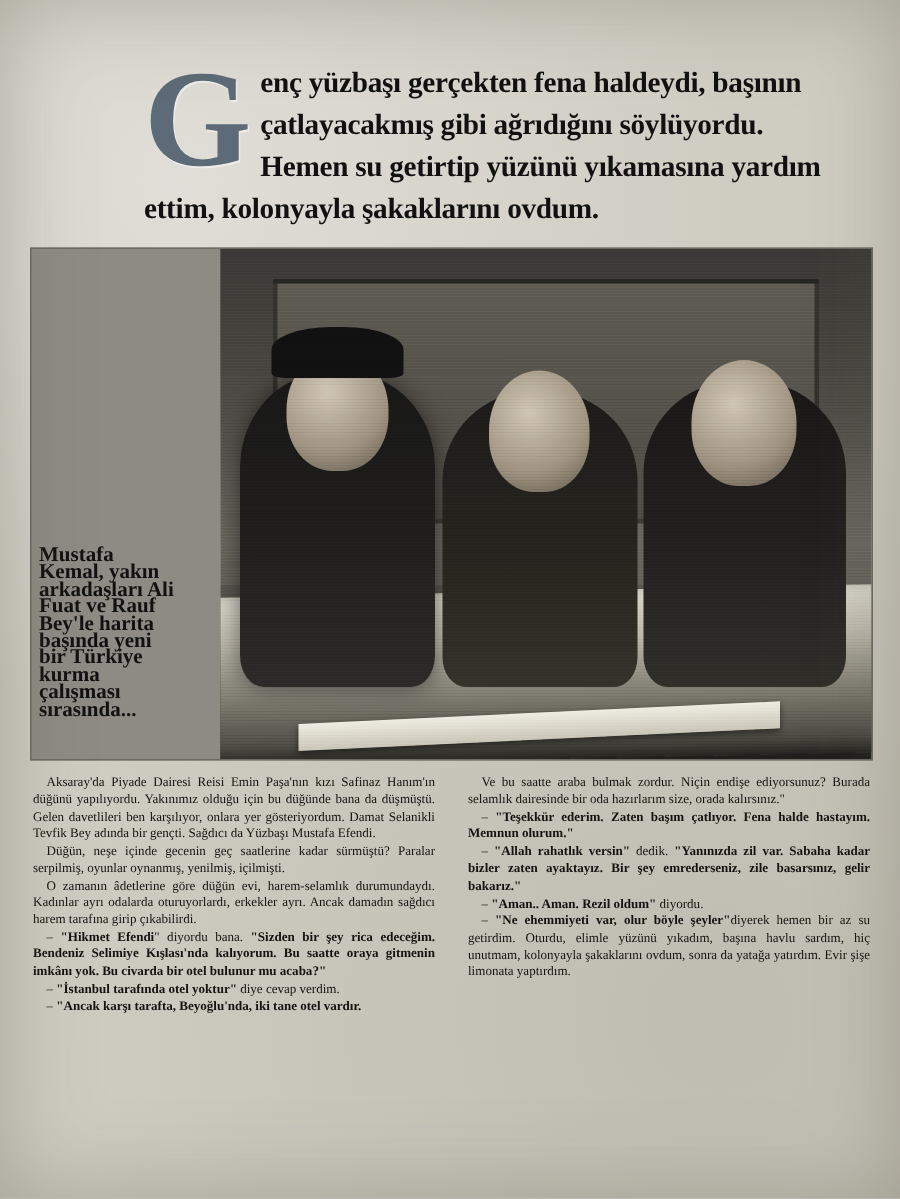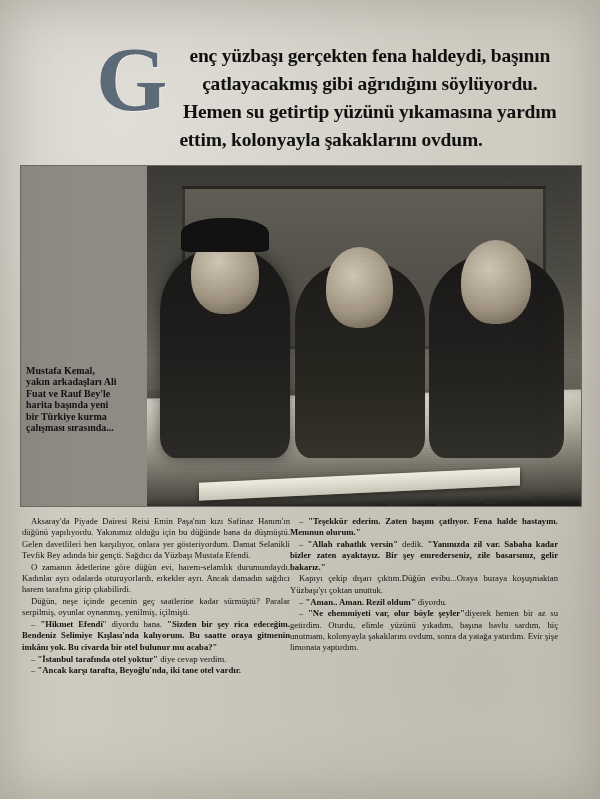--- a/index.html
+++ b/index.html
@@ -32,21 +32,21 @@
     left: 96px;
     width: 470px;
   }
   .headline {
     font-family: "Liberation Serif", serif;
     font-size: 19.5px;
     line-height: 28px;
     font-weight: 700;
     color: #111;
     letter-spacing: -0.2px;
-    text-align: center;
+    text-align: left;
   }
   .dropcap {
     float: left;
     font-family: "Liberation Serif", serif;
     font-weight: 700;
     font-size: 92px;
     line-height: 70px;
     color: #5d6b78;
     margin: 2px 6px 0 0;
     text-shadow: 1px 1px 0 rgba(255,255,255,0.45);
@@ -166,34 +166,35 @@
     pointer-events: none;
   }
 
   
   .caption {
     position: absolute;
     top: 365px;
     left: 26px;
     width: 92px;
     font-family: "Liberation Serif", serif;
-    font-size: 10px;
+    font-size: 14px;
     line-height: 11.4px;
     font-weight: 700;
     color: #111;
   }
 
   
   .columns {
     position: absolute;
     top: 516px;
     left: 22px;
     width: 558px;
     height: 276px;
     display: flex;
+    gap: 22px;
   }
   .col {
     width: 268px;
     font-family: "Liberation Serif", serif;
     font-size: 8.7px;
     line-height: 11.3px;
     color: #15130f;
     text-align: justify;
   }
   .col p {
@@ -237,29 +238,29 @@
       </div>
       <div class="grain"></div>
     </div>
   </div>
 
   <div class="caption">Mustafa Kemal, yakın arkadaşları Ali Fuat ve Rauf Bey'le harita başında yeni bir Türkiye kurma çalışması sırasında...</div>
 
   <div class="columns">
     <div class="col">
         <p>Aksaray'da Piyade Dairesi Reisi Emin Paşa'nın kızı Safinaz Hanım'ın düğünü yapılıyordu. Yakınımız olduğu için bu düğünde bana da düşmüştü. Gelen davetlileri ben karşılıyor, onlara yer gösteriyordum. Damat Selanikli Tevfik Bey adında bir gençti. Sağdıcı da Yüzbaşı Mustafa Efendi.</p>
+        <p>Düğün, neşe içinde gecenin geç saatlerine kadar sürmüştü? Paralar serpilmiş, oyunlar oynanmış, yenilmiş, içilmişti.</p>
         <p>O zamanın âdetlerine göre düğün evi, harem-selamlık durumundaydı. Kadınlar ayrı odalarda oturuyorlardı, erkekler ayrı. Ancak damadın sağdıcı harem tarafına girip çıkabilirdi.</p>
-        <p>Düğün, neşe içinde gecenin geç saatlerine kadar sürmüştü? Paralar serpilmiş, oyunlar oynanmış, yenilmiş, içilmişti.</p>
         <p>– <b>"Hikmet Efendi</b>" diyordu bana. <b>"Sizden bir şey rica edeceğim. Bendeniz Selimiye Kışlası'nda kalıyorum. Bu saatte oraya gitmenin imkânı yok. Bu civarda bir otel bulunur mu acaba?"</b></p>
         <p>– <b>"İstanbul tarafında otel yoktur"</b> diye cevap verdim.</p>
         <p>– <b>"Ancak karşı tarafta, Beyoğlu'nda, iki tane otel vardır.</b></p>
       </div>
     <div class="col">
+        <p>Ve bu saatte araba bulmak zordur. Niçin endişe ediyorsunuz? Burada selamlık dairesinde bir oda hazırlarım size, orada kalırsınız."</p>
         <p>– <b>"Teşekkür ederim. Zaten başım çatlıyor. Fena halde hastayım. Memnun olurum."</b></p>
         <p>– <b>"Allah rahatlık versin"</b> dedik. <b>"Yanınızda zil var. Sabaha kadar bizler zaten ayaktayız. Bir şey emrederseniz, zile basarsınız, gelir bakarız."</b></p>
-        <p>Kapıyı çekip dışarı çıktım.Düğün evibu...Oraya buraya koşuşmaktan Yüzbaşı'yı çoktan unuttuk.</p>
         <p>– <b>"Aman.. Aman. Rezil oldum"</b> diyordu.</p>
         <p>– <b>"Ne ehemmiyeti var, olur böyle şeyler"</b>diyerek hemen bir az su getirdim. Oturdu, elimle yüzünü yıkadım, başına havlu sardım, hiç unutmam, kolonyayla şakaklarını ovdum, sonra da yatağa yatırdım. Evir şişe limonata yaptırdım.</p>
       </div>
   </div>
 
   <div class="vignette"></div>
 </div>
 
 </body></html>

